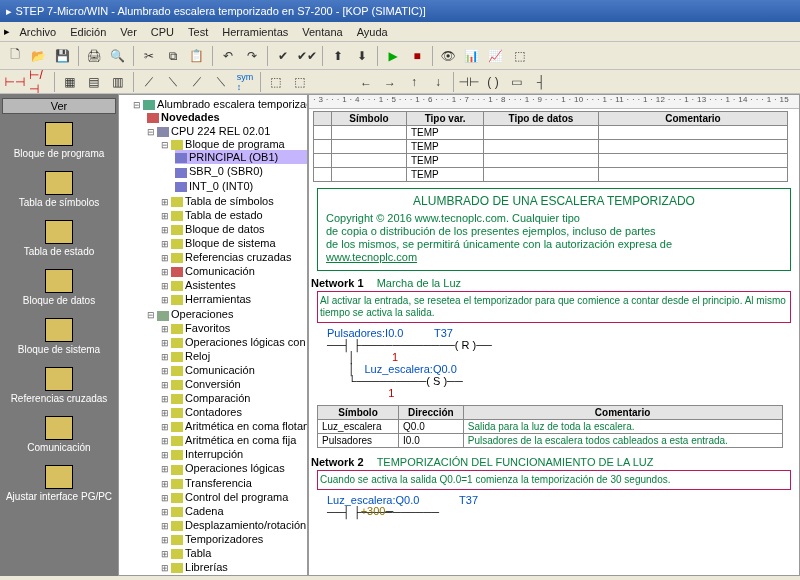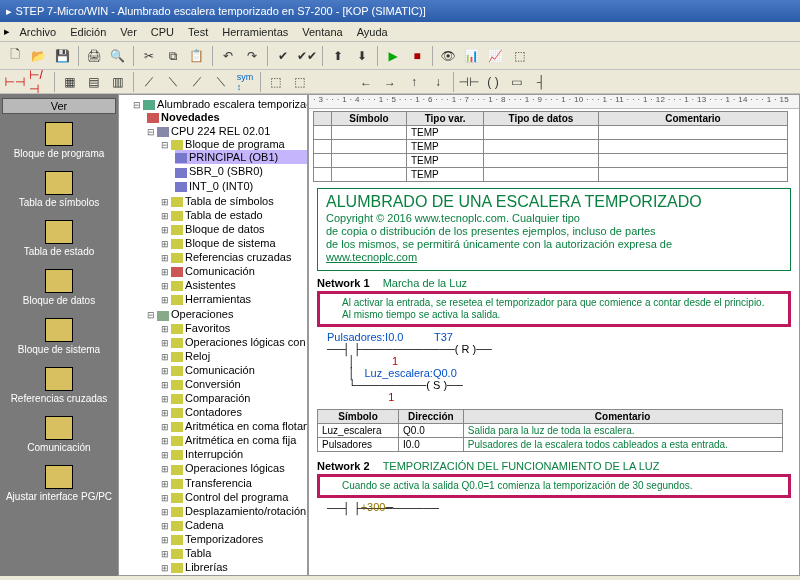--- a/index.html
+++ b/index.html
@@ -22,26 +22,26 @@
 .tree li.open::before { content: "⊟ "; }
 .tree li.leaf::before { content: "  "; }
 .tic { display: inline-block; width: 12px; height: 10px; background: #5a8; margin-right: 2px; vertical-align: middle; }
 .bold { font-weight: bold; }
 .work { flex: 1; background: #fff; overflow: auto; border: 1px solid #999; position: relative; }
 .ruler { height: 14px; background: #f4f4f4; border-bottom: 1px solid #bbb; font-size: 8px; color: #555; white-space: nowrap; overflow: hidden; padding-left: 4px; letter-spacing: 0.3px; }
 table.symtab { border-collapse: collapse; width: 97%; margin: 2px 4px 6px 4px; }
 table.symtab th, table.symtab td { border: 1px solid #888; padding: 1px 4px; background: #fff; font-size: 10px; }
 table.symtab th { background: #e4e4e4; }
 .greenbox { border: 1px solid #0a8040; margin: 4px 8px; padding: 6px 8px; color: #0a8040; font-size: 10px; line-height: 13px; }
-.gb-title { color: #0a8040; font-size: 16px; margin-bottom: 4px; }
+.gb-title { color: #0a8040; font-size: 12px; margin-bottom: 4px; text-align: center; }
 .greenbox a { color: #0a8040; text-decoration: underline; }
-.nethdr { margin: 6px 8px 0 8px; font-size: 11px; }
+.nethdr { margin: 6px 8px 0 2px; font-size: 11px; }
 .nethdr b { color: #000; }
 .nethdr .nn { color: #0a8040; margin-left: 10px; }
-.netcomment { border: 3px solid #be185d; margin: 2px 8px 4px 8px; padding: 3px 22px; color: #0a8040; font-size: 10px; line-height: 12px; }
+.netcomment { border: 1px solid #be185d; margin: 2px 8px 4px 8px; padding: 3px 2px; color: #0a8040; font-size: 10px; line-height: 12px; }
 .ladder { margin: 2px 8px 6px 18px; font-family: "Courier New", monospace; font-size: 10px; color: #000; }
 .ladder .blue { color: #0050c8; }
 .ladder .red { color: #c00000; }
 .ladder .gold { color: #8a7000; }
 table.iot { border-collapse: collapse; width: 95%; margin: 2px 8px 8px 8px; }
 table.iot th, table.iot td { border: 1px solid #888; padding: 1px 4px; font-size: 10px; background: #fff; }
 table.iot th { background: #e4e4e4; }
 .tonbox { border: 1px solid #000; display: inline-block; padding: 1px 4px; font-family: "Courier New", monospace; font-size: 10px; line-height: 12px; min-width: 80px; }
 .main-row { display: flex; height: 482px; }
 </style>
@@ -193,22 +193,22 @@
                 <li><span class="tic" style="background:#cc4"></span>Comunicación</li>
                 <li><span class="tic" style="background:#cc4"></span>Conversión</li>
                 <li><span class="tic" style="background:#cc4"></span>Comparación</li>
                 <li><span class="tic" style="background:#cc4"></span>Contadores</li>
                 <li><span class="tic" style="background:#cc4"></span>Aritmética en coma flotante</li>
                 <li><span class="tic" style="background:#cc4"></span>Aritmética en coma fija</li>
                 <li><span class="tic" style="background:#cc4"></span>Interrupción</li>
                 <li><span class="tic" style="background:#cc4"></span>Operaciones lógicas</li>
                 <li><span class="tic" style="background:#cc4"></span>Transferencia</li>
                 <li><span class="tic" style="background:#cc4"></span>Control del programa</li>
+                <li><span class="tic" style="background:#cc4"></span>Cadena</li>
                 <li><span class="tic" style="background:#cc4"></span>Desplazamiento/rotación</li>
-                <li><span class="tic" style="background:#cc4"></span>Cadena</li>
                 <li><span class="tic" style="background:#cc4"></span>Temporizadores</li>
                 <li><span class="tic" style="background:#cc4"></span>Tabla</li>
                 <li><span class="tic" style="background:#cc4"></span>Librerías</li>
                 <li>Subrutinas</li>
               </ul>
           </li>
         </ul>
       </li>
     </ul>
   </div>
@@ -299,19 +299,20 @@
     </tbody>
       </table>
 
     <div class="nethdr">
       <b>Network 2</b>
       <span class="nn">TEMPORIZACIÓN DEL FUNCIONAMIENTO DE LA LUZ</span>
     </div>
     <div class="netcomment">Cuando se activa la salida Q0.0=1 comienza la temporización de 30 segundos.</div>
 
     <div class="ladder">
+      <div><span class="blue">Luz_escalera:Q0.0</span>&nbsp;&nbsp;&nbsp;&nbsp;&nbsp;&nbsp;&nbsp;&nbsp;&nbsp;&nbsp;&nbsp;&nbsp;&nbsp;<span class="blue">T37</span></div>
       <div style="display:flex;align-items:flex-start;gap:0">
         <span>──┤&nbsp;├──────────</span>
       </div>
       <div style="margin-top:-13px">&nbsp;&nbsp;&nbsp;&nbsp;&nbsp;&nbsp;&nbsp;&nbsp;&nbsp;&nbsp;&nbsp;<span class="gold">+300</span>─</div>
     </div>
   </div>
 </div>
 
 </body></html>

